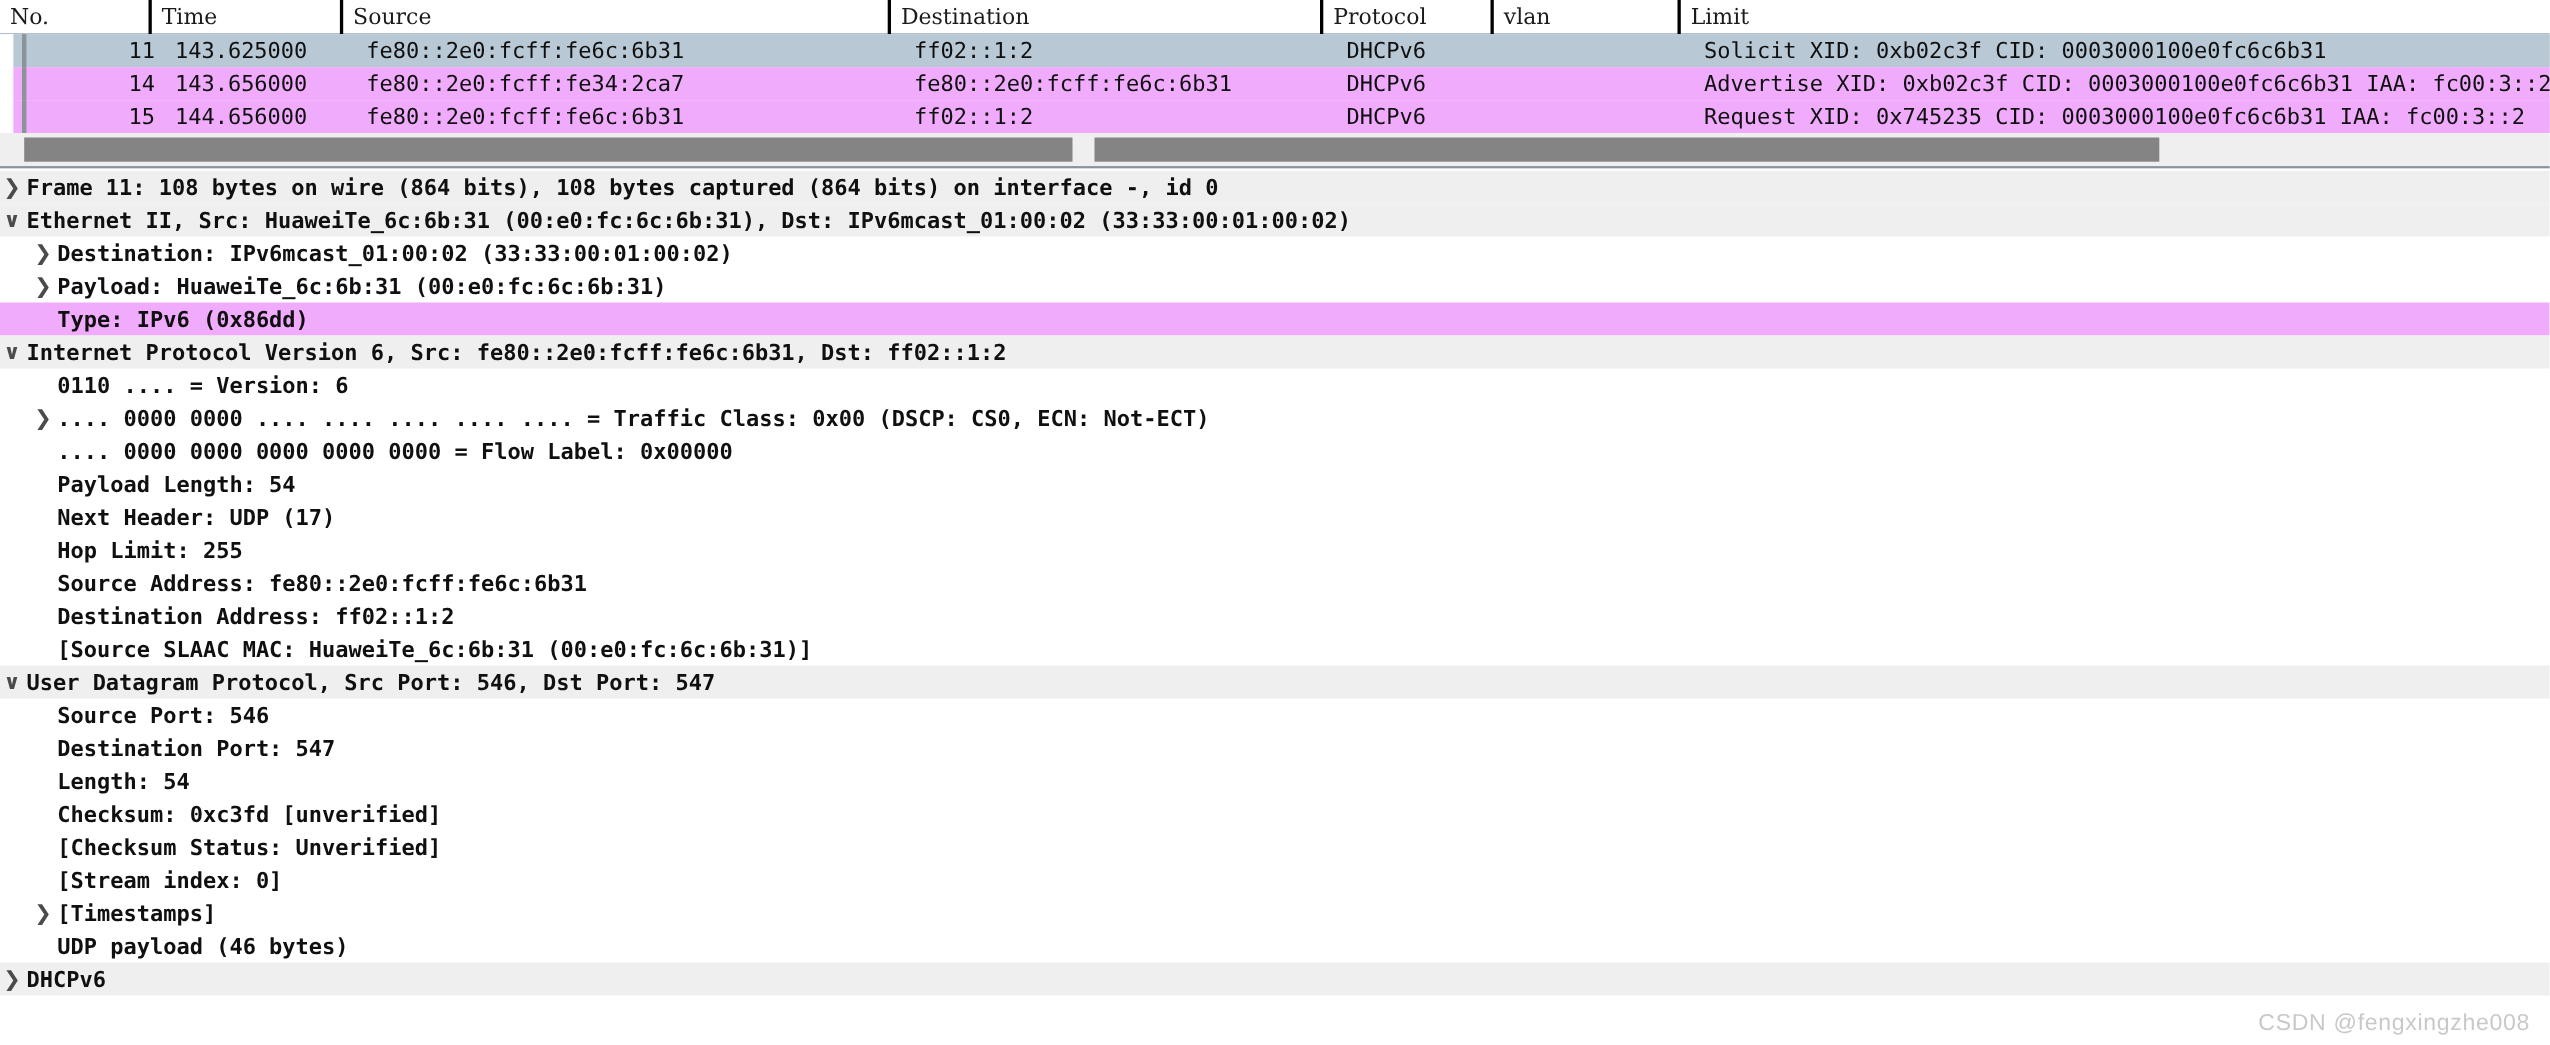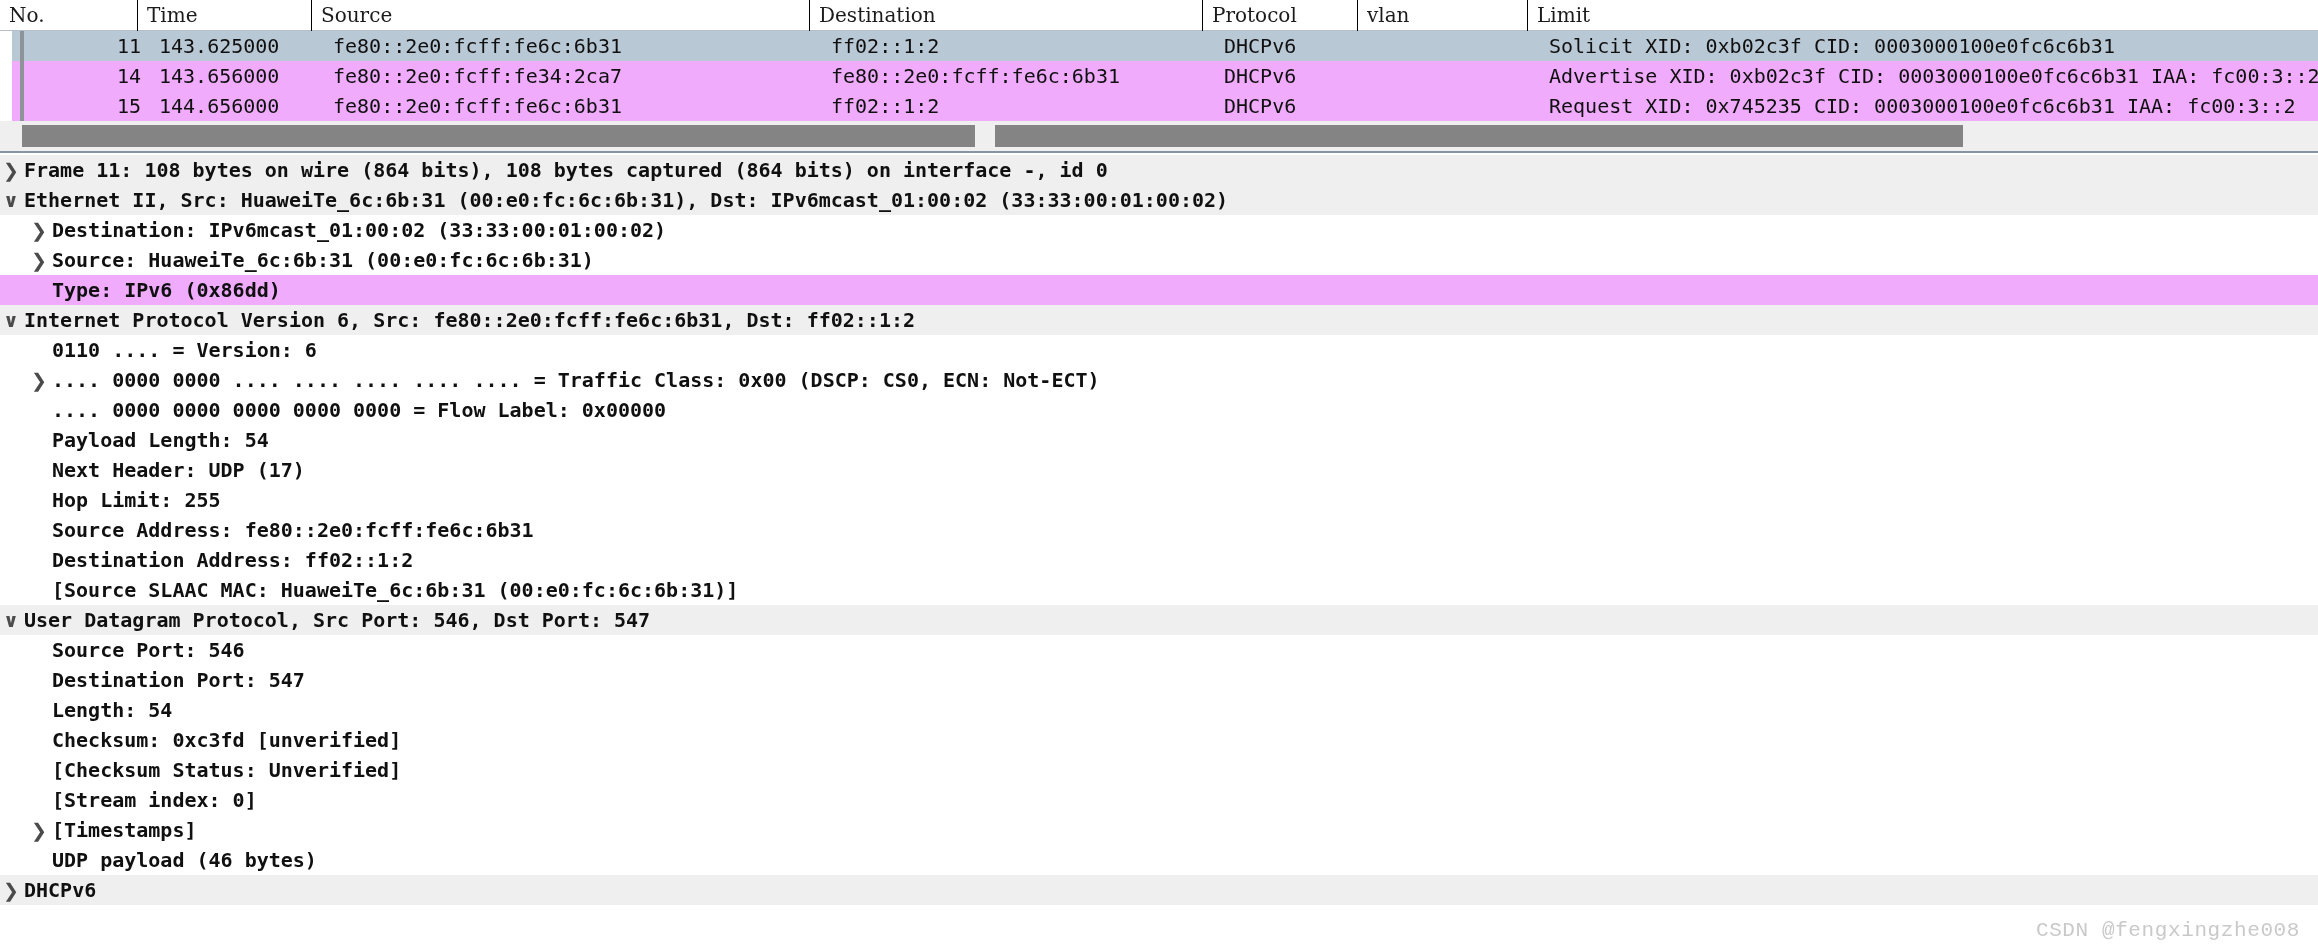--- a/index.html
+++ b/index.html
@@ -26,21 +26,21 @@
   .col-head {
     position: relative;
     height: 31px;
     line-height: 31px;
     font-family: "DejaVu Serif", "Liberation Serif", serif;
     font-size: 20px;
     color: #1b1b1b;
     padding-left: 9px;
     white-space: nowrap;
     overflow: hidden;
-    border-right: 1px solid #000000;
+    border-right: 3px solid #000000;
   }
   .col-head.last { border-right: none; }
 
   #plist-rows { position:absolute; left:0; top:31px; width:2318px; height:90px; overflow:hidden;margin-left:12px; }
   .prow {
     position: relative;
     height: 30px;
     line-height: 30px;
     display: flex;
     white-space: nowrap;
@@ -100,21 +100,21 @@
   .arrow.blank { color:transparent; }
   .tlabel { display:inline-block; padding-left:2px;font-weight:bold; }
 
   
   .ind { display:inline-block; height:1px; }
 
   
   #watermark {
     position:absolute;
     right:18px; bottom:8px;
-    font-family:Liberation Mono, monospace;
+    font-family:Liberation Sans, sans-serif;
     font-size:21px;
     color:#c9c9c9;
     letter-spacing:0.6px;
     user-select:none;
   }
 </style>
 </head>
 <body>
 
 <div id="app">
@@ -183,21 +183,21 @@
         <span class="tlabel">Ethernet II, Src: HuaweiTe_6c:6b:31 (00:e0:fc:6c:6b:31), Dst: IPv6mcast_01:00:02 (33:33:00:01:00:02)</span>
       </div>
       <div class="trow">
         <span class="ind" style="width: 28px;"></span>
         <span class="arrow">❯</span>
         <span class="tlabel">Destination: IPv6mcast_01:00:02 (33:33:00:01:00:02)</span>
       </div>
       <div class="trow">
         <span class="ind" style="width: 28px;"></span>
         <span class="arrow">❯</span>
-        <span class="tlabel">Source: HuaweiTe_6c:6b:31 (00:e0:fc:6c:6b:31)</span>
+        <span class="tlabel">Payload: HuaweiTe_6c:6b:31 (00:e0:fc:6c:6b:31)</span>
       </div>
       <div class="trow hl2">
         <span class="ind" style="width: 28px;"></span>
         <span class="arrow blank">&nbsp;</span>
         <span class="tlabel">Type: IPv6 (0x86dd)</span>
       </div>
       <div class="trow hl">
         <span class="ind" style="width: 0px;"></span>
         <span class="arrow">∨</span>
         <span class="tlabel">Internet Protocol Version 6, Src: fe80::2e0:fcff:fe6c:6b31, Dst: ff02::1:2</span>

